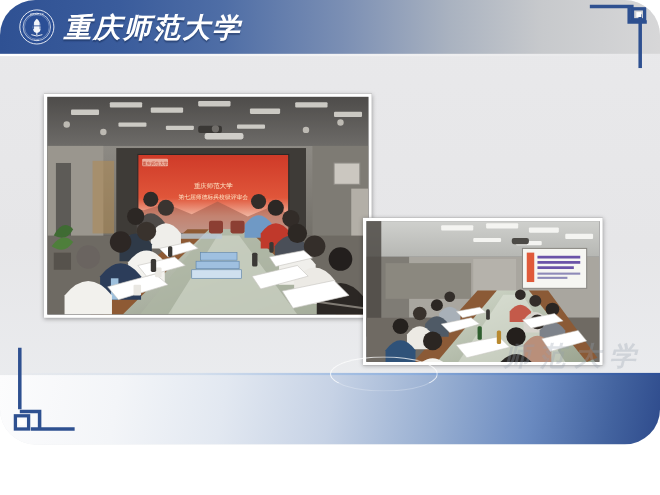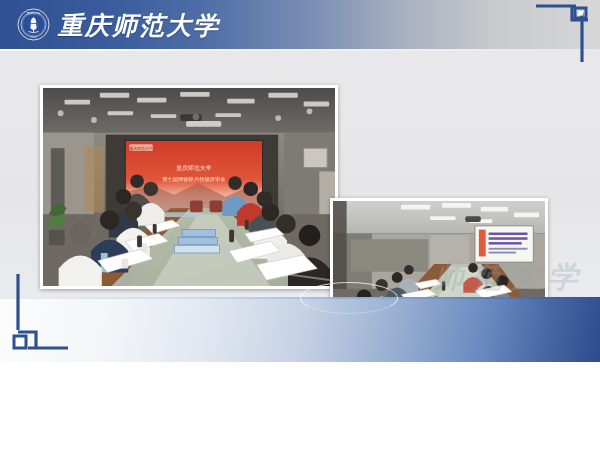--- a/index.html
+++ b/index.html
@@ -12,23 +12,24 @@
     height: 450px;
     overflow: hidden;
     font-family: "Liberation Sans", "DejaVu Sans", sans-serif;
     position: relative;
   }
 
   .slide {
     position: absolute;
     inset: 0;
     width: 600px;
-    height: 362px;
+    height: 404px;
     background: linear-gradient(180deg, #e9e9eb 0%, #e6e6e8 55%, #eceef1 100%);
     overflow: hidden;
+    border-radius: 32px;
   }
 
   
   .header {
     position: absolute;
     left: 0; top: 0;
     width: 600px;
     height: 49px;
     background: linear-gradient(90deg,
         #2f5193 0%,
@@ -126,21 +127,21 @@
     border-radius: 50%;
     border: 1px solid rgba(255,255,255,0.75);
     border-bottom-color: rgba(255,255,255,0.25);
   }
 
   
   .watermark {
     position: absolute;
     right: 14px;
     bottom: 64px;
-    font-size: 30px;
+    font-size: 24px;
     letter-spacing: 8px;
     color: rgba(150,158,172,0.30);
     font-family: "Liberation Serif", "DejaVu Serif", serif;
     font-style: italic;
     font-weight: bold;
     white-space: nowrap;
     user-select: none;
   }
 
   

